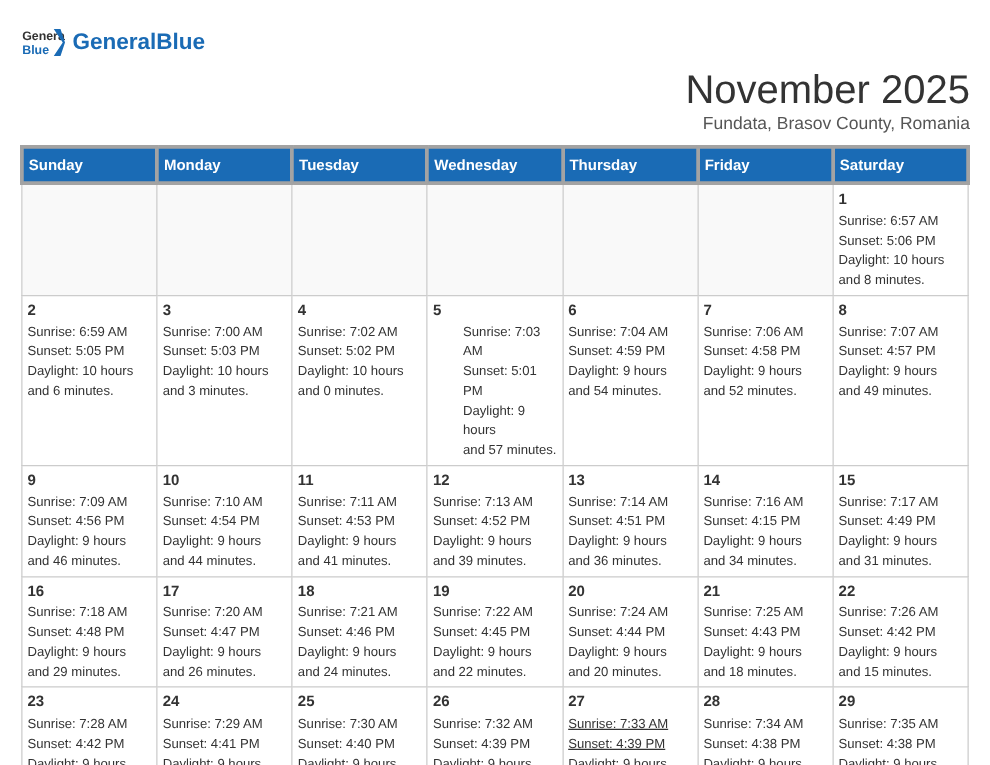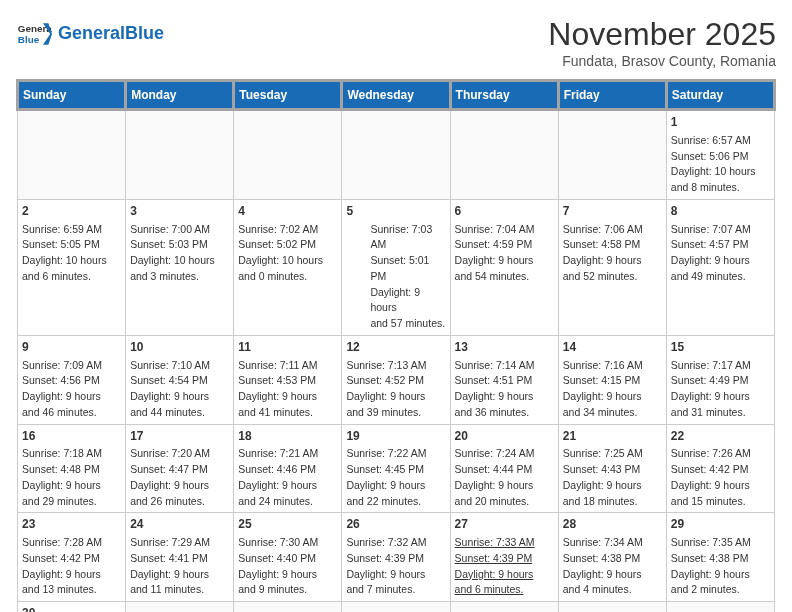--- a/index.html
+++ b/index.html
@@ -26,20 +26,21 @@
       color: #333;
       line-height: 1.2;
     }
     .logo-text span { color: #1a6bb5; font-weight: bold; }
     .logo-icon {
       width: 36px;
       height: 36px;
     }
     .title-area {
       text-align: right;
+      margin-top: 37px;
     }
     .month-title {
       font-size: 32px;
       color: #333;
       font-weight: normal;
     }
     .subtitle {
       font-size: 14px;
       color: #555;
     }

